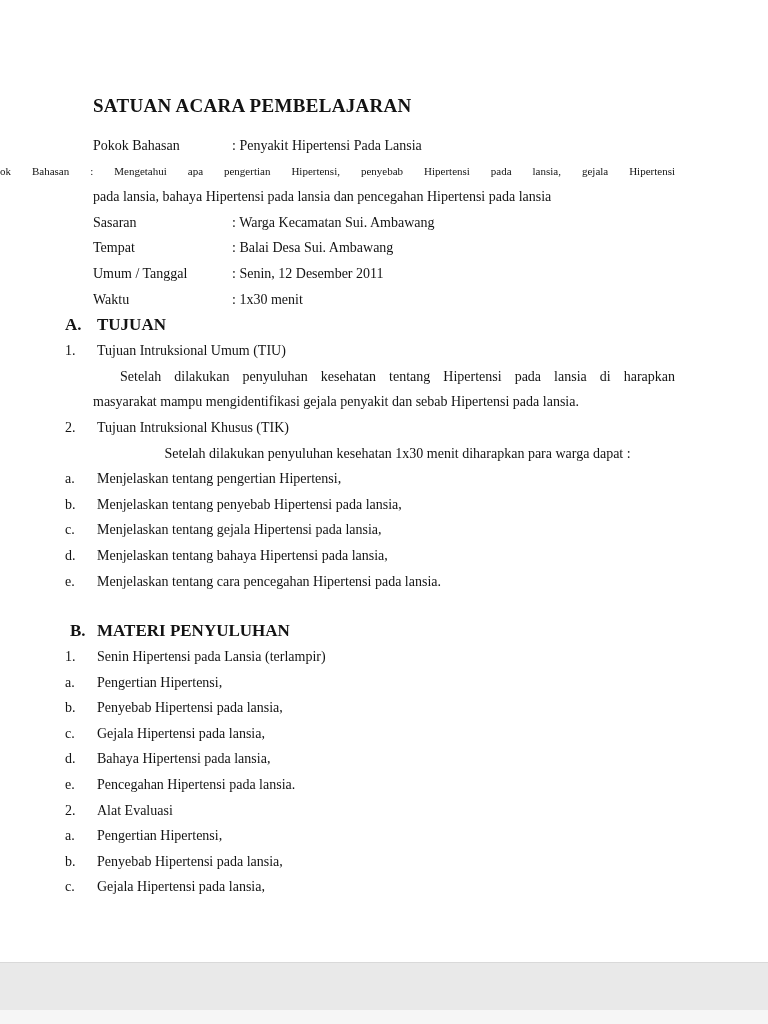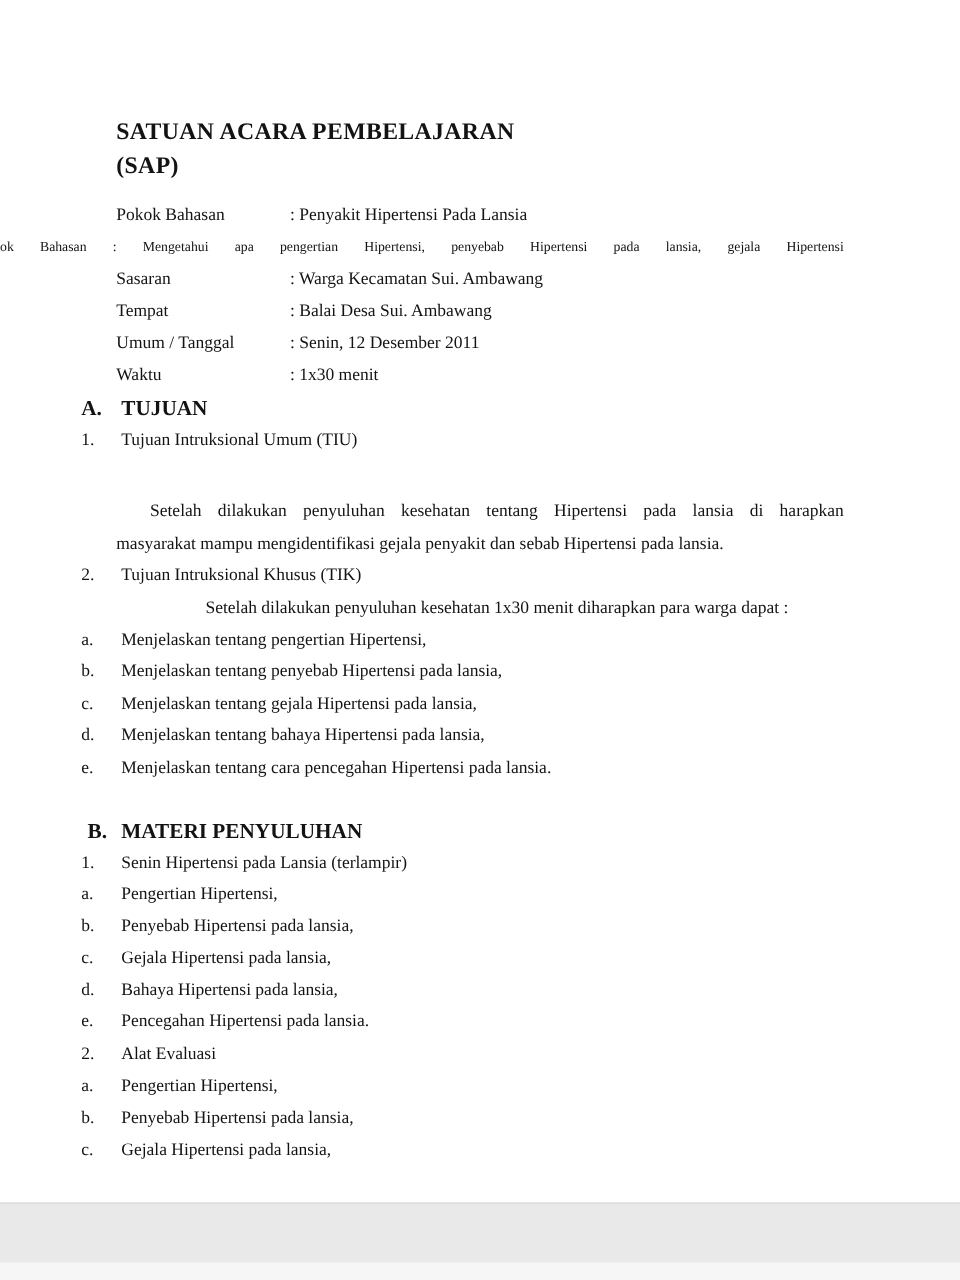--- a/index.html
+++ b/index.html
@@ -49,21 +49,20 @@
     font-size:17px;
     line-height:26px;
   }
   .sec-heading > .marker { position:absolute; left:-28px; top:0; }
   .sec-heading.sec-b { line-height:27px; margin-top:23px; }
   .sec-heading.sec-b > .marker { left:-23px; }
   .para-justify {
     text-indent:27px;
     text-align:justify;
     text-align-last:justify;
-    margin-top:32px;
   }
   .para-indent { text-indent:27px;text-align:center; }
   .italic { }
   .page-gap {
     position:absolute;
     left:0; right:0;
     top:962px; height:62px;
     background:#e9e9e9;
     border-top:1px solid #d9d9d9;
   }
@@ -75,29 +74,29 @@
   }
 </style>
 </head>
 <body>
 
 <div class="doc-page">
   <div class="content">
 
     <div class="doc-title">
       <div>SATUAN ACARA PEMBELAJARAN</div>
-      <div>(SAP)</div>
     </div>
 
     <div class="meta-row">
       <span class="meta-label">Pokok Bahasan</span><span>: Penyakit Hipertensi Pada Lansia</span>
     </div>
 
     <div class="overflow-line">ok Bahasan  : Mengetahui apa pengertian Hipertensi, penyebab Hipertensi pada lansia, gejala Hipertensi</div>
 
+    <div>pada lansia, bahaya Hipertensi pada lansia dan pencegahan Hipertensi pada lansia</div>
 
     <div class="meta-row">
       <span class="meta-label">Sasaran</span><span>: Warga Kecamatan Sui. Ambawang</span>
     </div>
 
     <div class="meta-row">
       <span class="meta-label">Tempat</span><span>: Balai Desa Sui. Ambawang</span>
     </div>
 
     <div class="meta-row">

